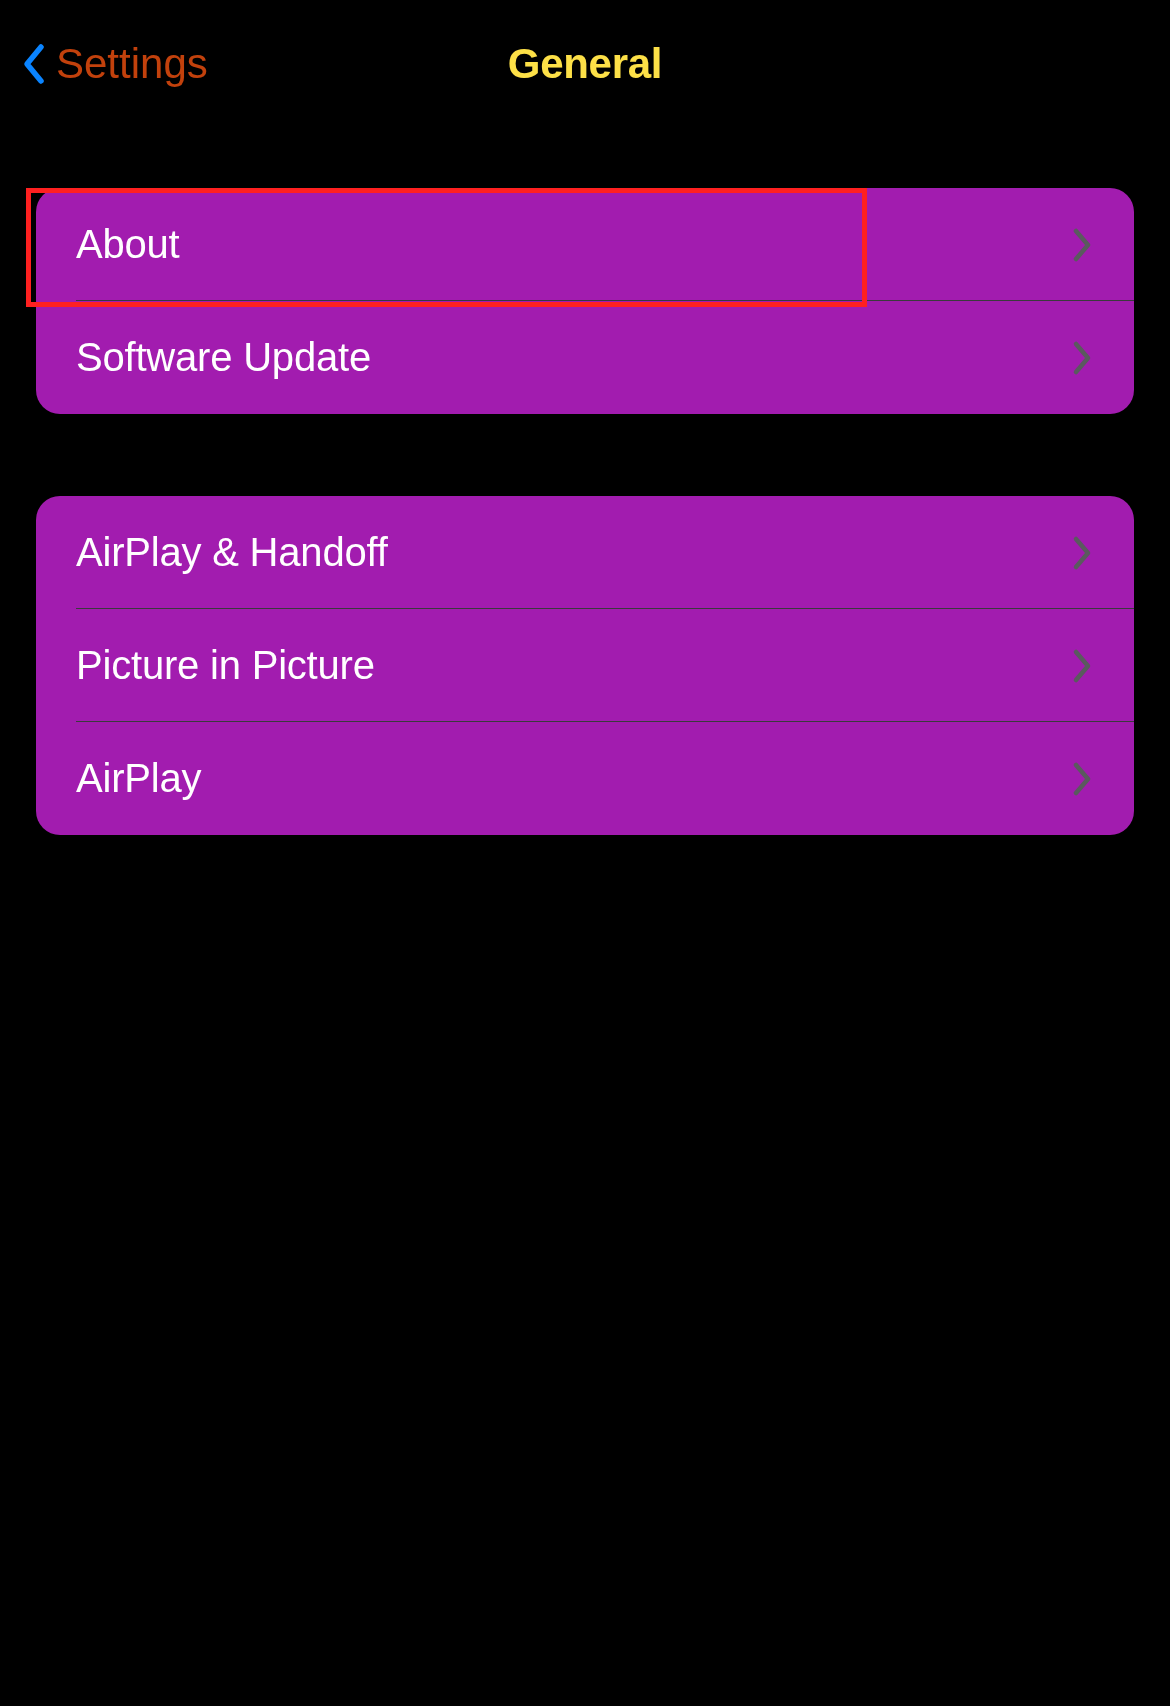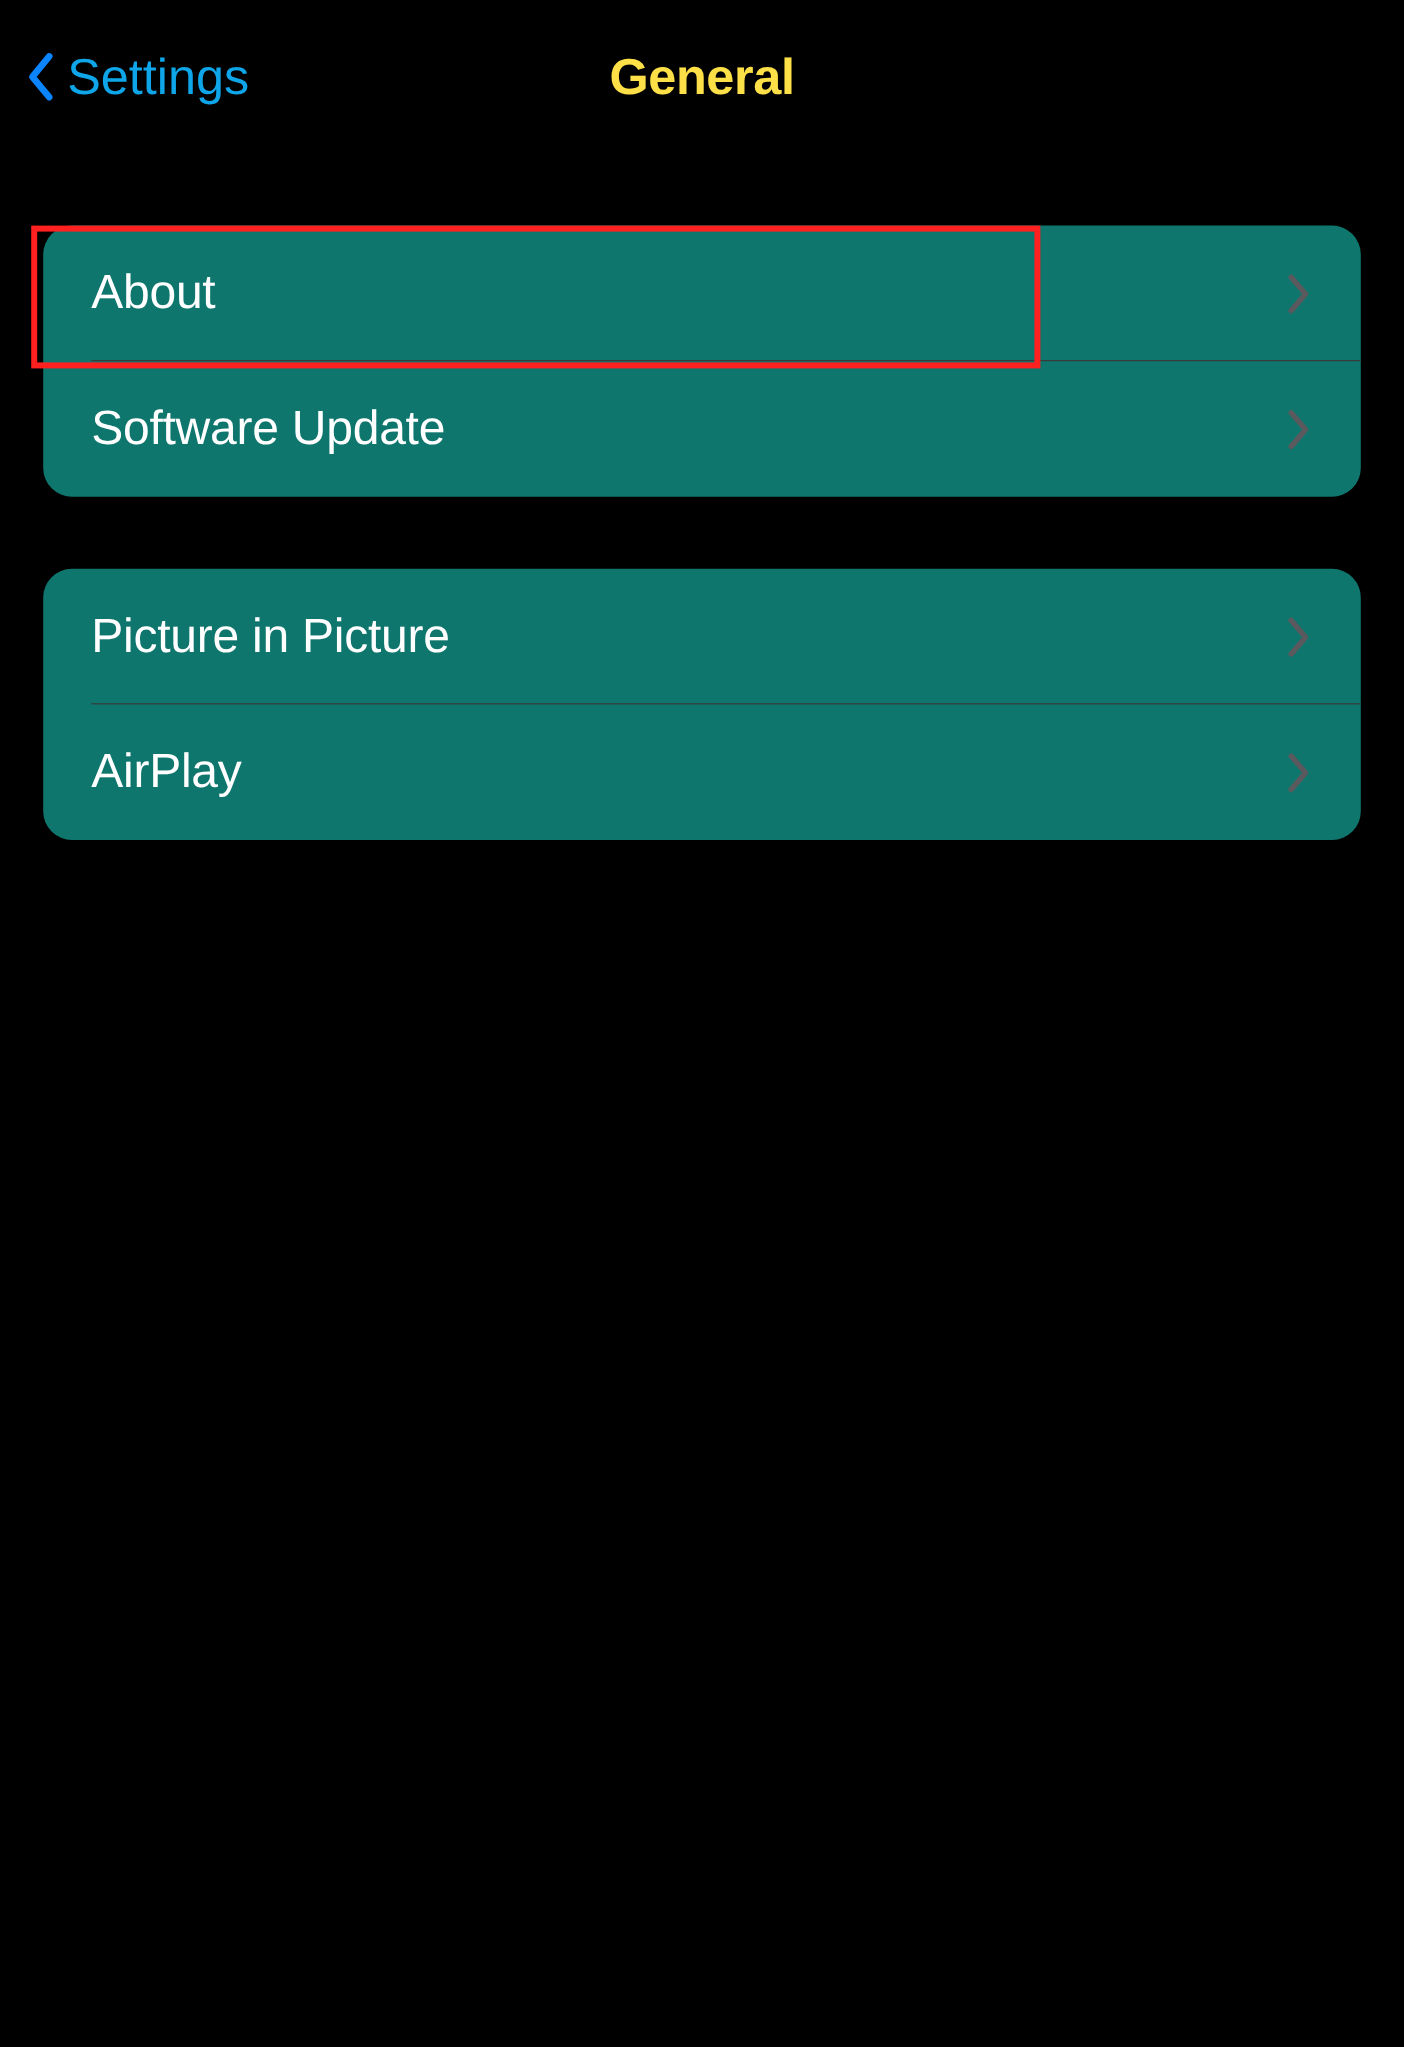--- a/index.html
+++ b/index.html
@@ -21,21 +21,21 @@
       height: 128px;
       display: flex;
       align-items: center;
       padding: 0 20px;
     }
     .back-button {
       display: flex;
       align-items: center;
       gap: 8px;
       cursor: pointer;
-      color: #0ea5e9;
+      color: #c2410c;
       font-size: 42px;
       font-weight: 400;
     }
     .back-chevron {
       width: 28px;
       height: 44px;
       display: flex;
       align-items: center;
       justify-content: center;
     }
@@ -48,24 +48,24 @@
       transform: translateX(-50%);
       font-size: 42px;
       font-weight: 600;
       color: #fde047;
       letter-spacing: -0.3px;
     }
     .content {
       padding: 60px 36px 0 36px;
     }
     .group {
-      background: #0f766e;
+      background: #a21caf;
       border-radius: 24px;
       overflow: hidden;
-      margin-bottom: 60px;
+      margin-bottom: 82px;
       position: relative;
     }
     .row {
       height: 113px;
       display: flex;
       align-items: center;
       justify-content: space-between;
       padding: 0 36px 0 40px;
       cursor: pointer;
       position: relative;
@@ -137,20 +137,28 @@
       <span class="chevron">
         <svg width="22" height="36" viewBox="0 0 22 36" fill="none">
             <path d="M4 4 L16 18 L4 32" stroke-width="4.5" stroke-linecap="round" stroke-linejoin="round"></path>
           </svg>
       </span>
     </div>
   </div>
 
   <div class="group">
     <div class="row">
+      <span class="row-label">AirPlay &amp; Handoff</span>
+      <span class="chevron">
+        <svg width="22" height="36" viewBox="0 0 22 36" fill="none">
+            <path d="M4 4 L16 18 L4 32" stroke-width="4.5" stroke-linecap="round" stroke-linejoin="round"></path>
+          </svg>
+      </span>
+    </div>
+    <div class="row">
       <span class="row-label">Picture in Picture</span>
       <span class="chevron">
         <svg width="22" height="36" viewBox="0 0 22 36" fill="none">
             <path d="M4 4 L16 18 L4 32" stroke-width="4.5" stroke-linecap="round" stroke-linejoin="round"></path>
           </svg>
       </span>
     </div>
     <div class="row">
       <span class="row-label">AirPlay</span>
       <span class="chevron">

